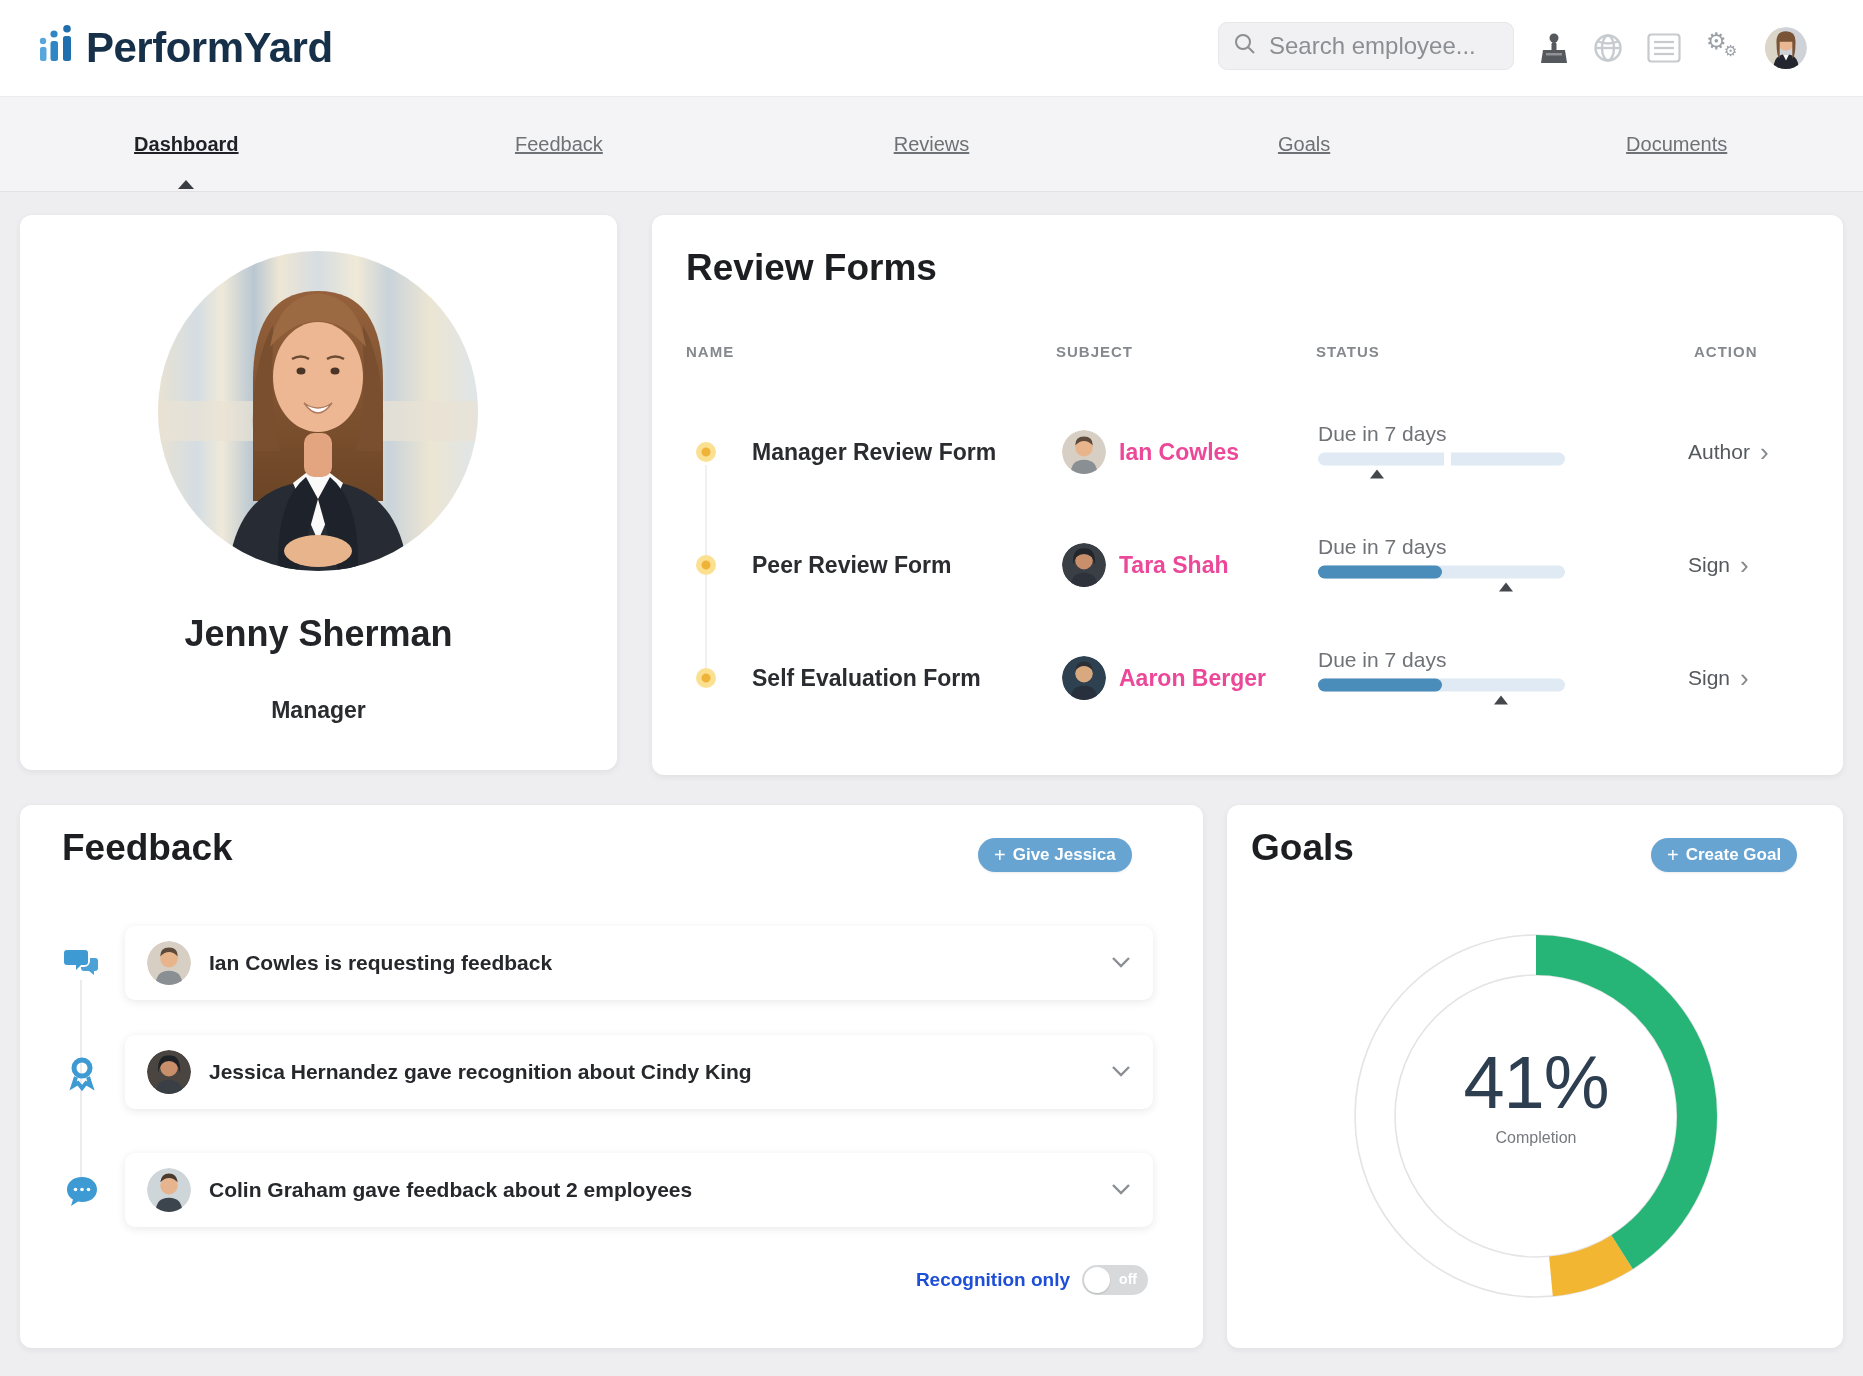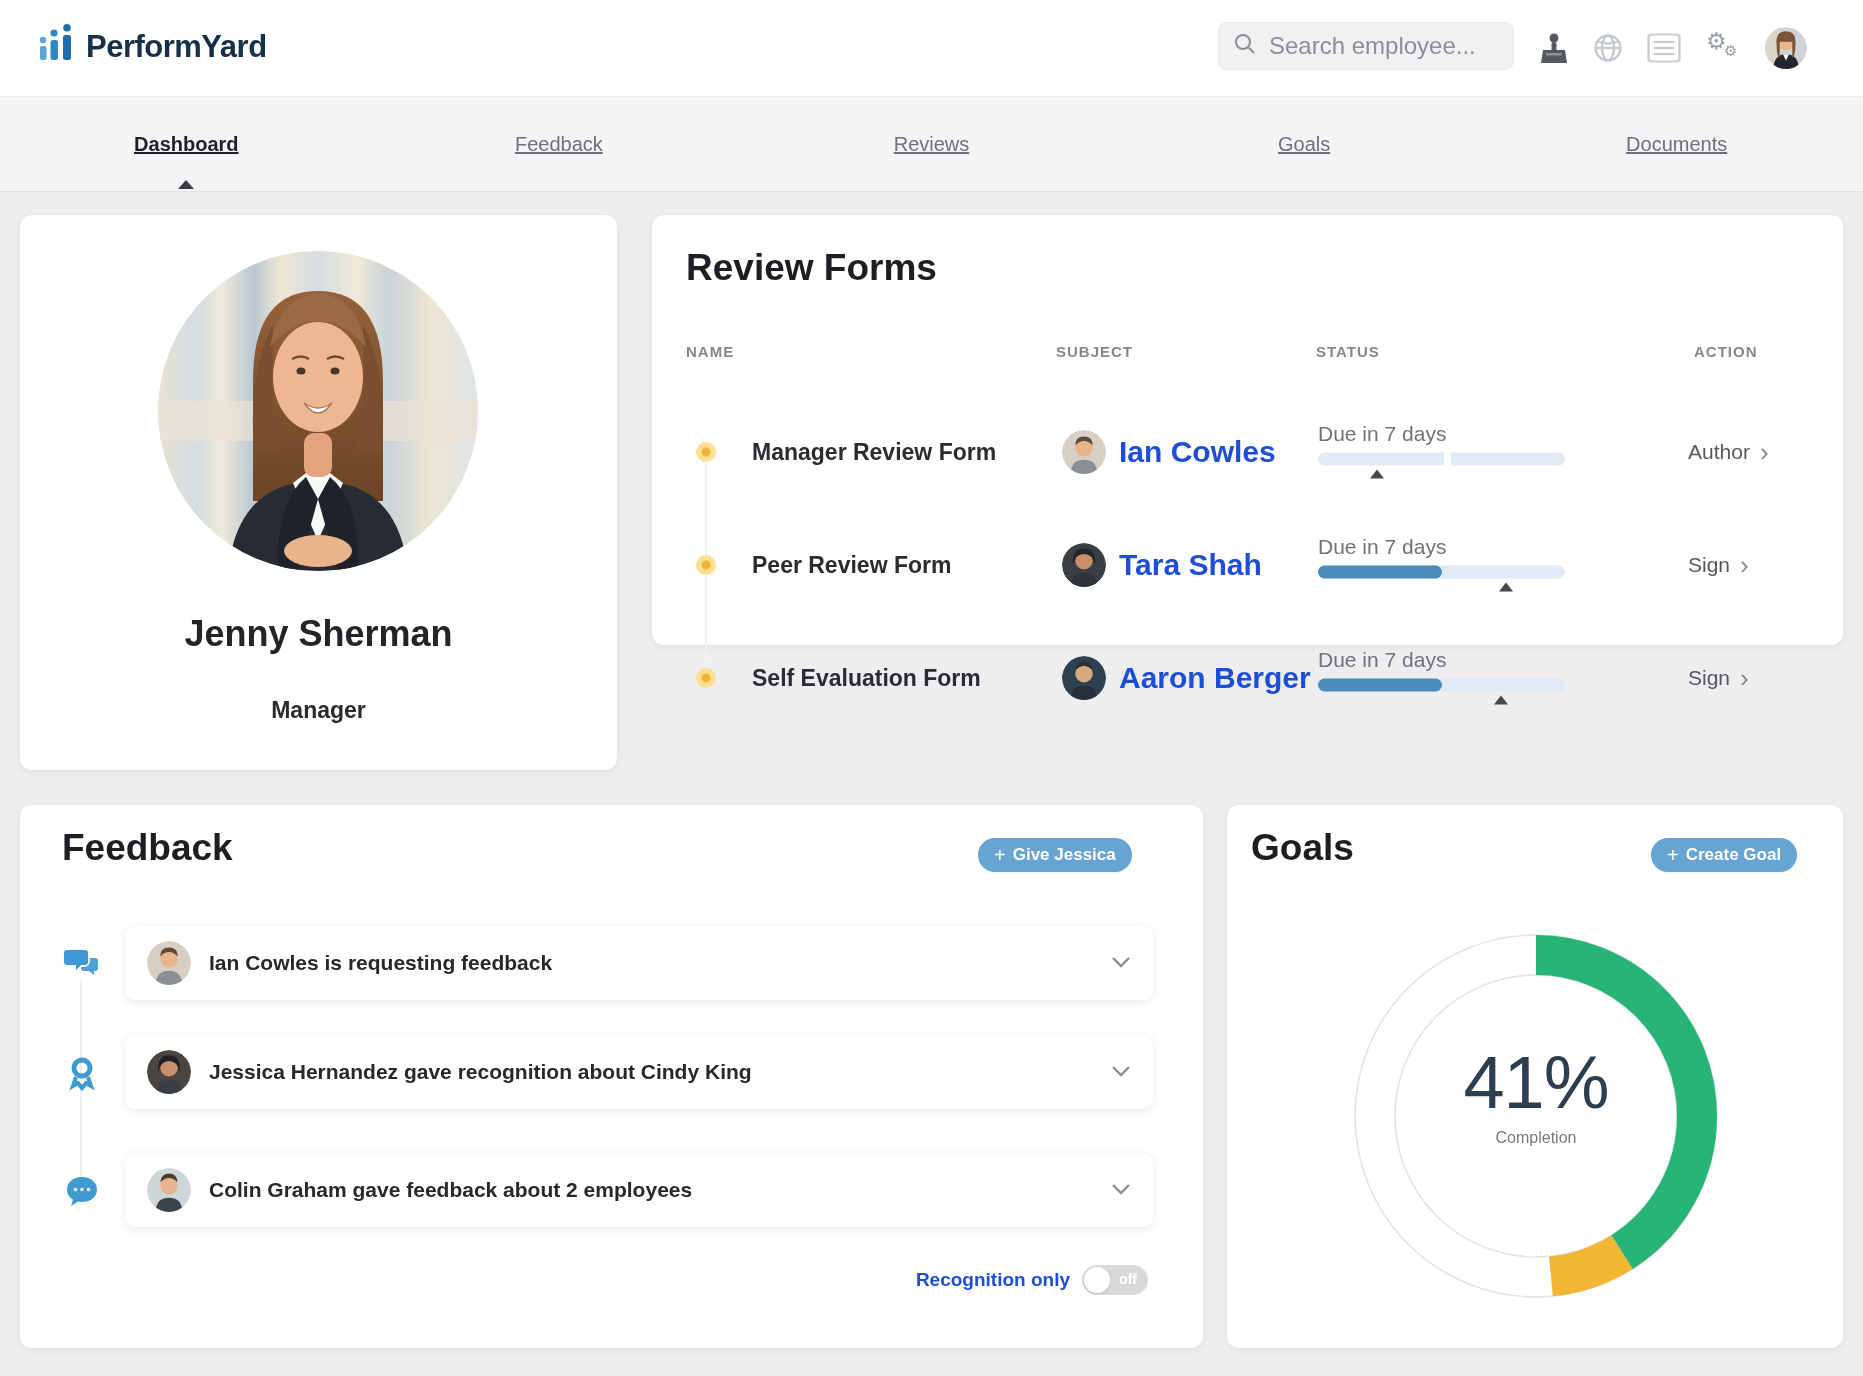--- a/index.html
+++ b/index.html
@@ -2,21 +2,21 @@
 <html><head>
 <meta charset="utf-8">
 <style>
   html,body{margin:0;padding:0;background:#e9e9eb;}
   .app{position:relative;width:1863px;height:1376px;background:#eeeef0;overflow:hidden;
        font-family:"Liberation Sans","DejaVu Sans",sans-serif;color:#26282c;}
 
   
   .header{position:absolute;left:0;top:0;width:1863px;height:96px;background:#ffffff;}
   .logo{position:absolute;left:38px;top:24px;display:flex;align-items:center;gap:10px;cursor:pointer;}
-  .logo-text{font-size:31px;font-weight:700;color:#17304a;letter-spacing:-0.5px;}
+  .logo-text{font-size:42px;font-weight:700;color:#17304a;letter-spacing:-0.5px;}
   .search{position:absolute;left:1218px;top:22px;width:296px;height:48px;background:#f1f1f3;
           border:1px solid #e7e7e9;border-radius:9px;display:flex;align-items:center;padding:0 14px;box-sizing:border-box;}
   .search input{border:none;outline:none;background:transparent;font-family:inherit;
           font-size:24px;color:#0369a1;margin-left:10px;width:220px;}
   .search input::placeholder{color:#8b8e93;}
   .hicon{position:absolute;top:28px;width:40px;height:40px;display:flex;align-items:center;justify-content:center;cursor:pointer;}
   .gears{font-family:"DejaVu Sans",sans-serif;color:#9aa0a6;position:relative;width:40px;height:40px;}
   .gears .g1{position:absolute;left:2px;top:0px;font-size:23px;}
   .gears .g2{position:absolute;left:20px;top:14px;font-size:15px;}
   .avatar-btn{position:absolute;left:1765px;top:27px;width:42px;height:42px;border-radius:50%;overflow:hidden;cursor:pointer;}
@@ -34,30 +34,30 @@
   .card{position:absolute;background:#ffffff;border-radius:12px;box-shadow:0 2px 6px rgba(40,40,45,0.07);}
   .card-title{font-size:37px;font-weight:700;color:#1c1e21;}
 
   
   .profile-card{left:20px;top:215px;width:597px;height:555px;}
   .photo{position:absolute;left:138px;top:36px;width:320px;height:320px;border-radius:50%;overflow:hidden;}
   .profile-name{position:absolute;left:0;width:100%;top:398px;text-align:center;font-size:36px;font-weight:700;color:#222428;}
   .profile-role{position:absolute;left:0;width:100%;top:482px;text-align:center;font-size:23px;font-weight:700;color:#2a2c30;}
 
   
-  .review-card{left:652px;top:215px;width:1191px;height:430px;}
+  .review-card{left:652px;top:215px;width:1191px;height:560px;}
   .rv-title{position:absolute;left:34px;top:32px;}
   .rv-head{position:absolute;top:128px;font-size:15px;font-weight:700;letter-spacing:1px;color:#85888d;}
   .rv-line{position:absolute;left:53px;top:250px;width:2px;height:215px;background:#f0f0f2;}
   .rv-row{position:absolute;left:0;width:100%;height:90px;}
   .rv-dot{position:absolute;left:44px;top:50%;transform:translateY(-50%);width:20px;height:20px;border-radius:50%;
       background:radial-gradient(circle at 50% 50%, #f0b33a 0 4px, #fbe091 5px 100%);}
   .rv-name{position:absolute;left:100px;top:50%;transform:translateY(-50%);font-size:23px;font-weight:700;color:#2a2c30;}
   .rv-subj{position:absolute;left:410px;top:50%;transform:translateY(-50%);display:flex;align-items:center;gap:13px;}
-  .rv-subj .sname{font-size:30px;font-weight:700;color:#1d4ed8;cursor:pointer;}
+  .rv-subj .sname{font-size:23px;font-weight:700;color:#ec4899;cursor:pointer;}
   .sm-av{width:44px;height:44px;border-radius:50%;overflow:hidden;flex:0 0 auto;}
   .rv-status{position:absolute;left:666px;top:50%;transform:translateY(-50%);width:250px;}
   .due{font-size:21px;color:#6f7276;margin-bottom:7px;}
   .pb{position:relative;width:247px;height:30px;}
   .pb-track{position:absolute;left:0;top:0;width:100%;height:13px;border-radius:7px;background:#dfeaf4;}
   .pb-fill{position:absolute;left:0;top:0;height:13px;border-radius:7px;background:#4a8cba;}
   .pb-gap{position:absolute;top:-1px;height:15px;width:7px;background:#ffffff;}
   .pb-marker{position:absolute;top:17px;transform:translateX(-50%);width:0;height:0;
       border-left:7px solid transparent;border-right:7px solid transparent;border-bottom:9px solid #44474c;}
   .rv-action{position:absolute;left:1036px;top:50%;transform:translateY(-50%);display:flex;align-items:center;gap:10px;

